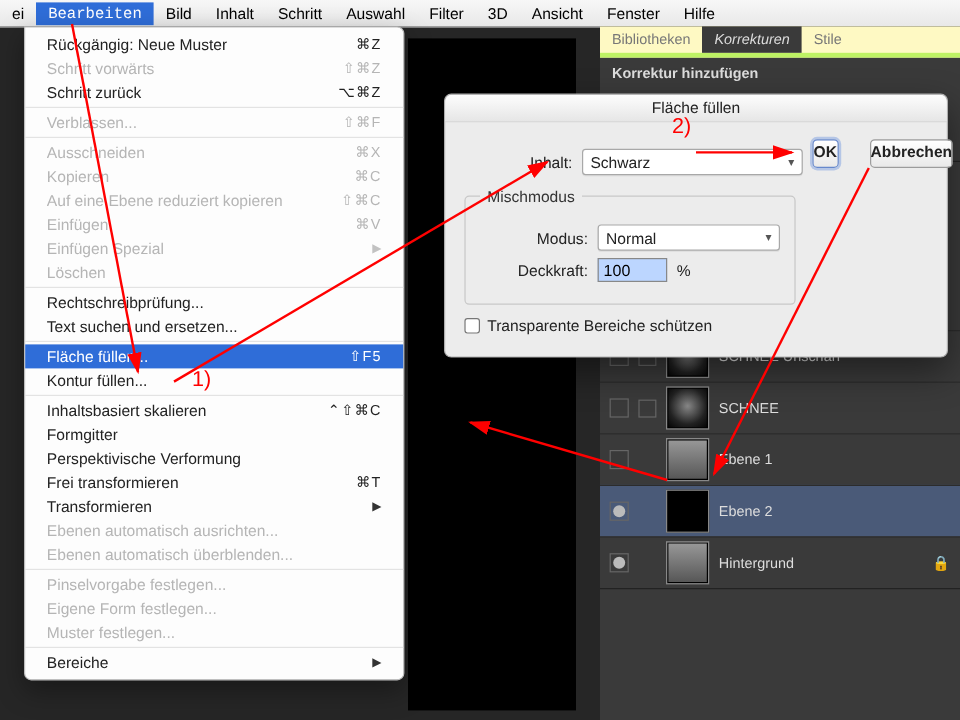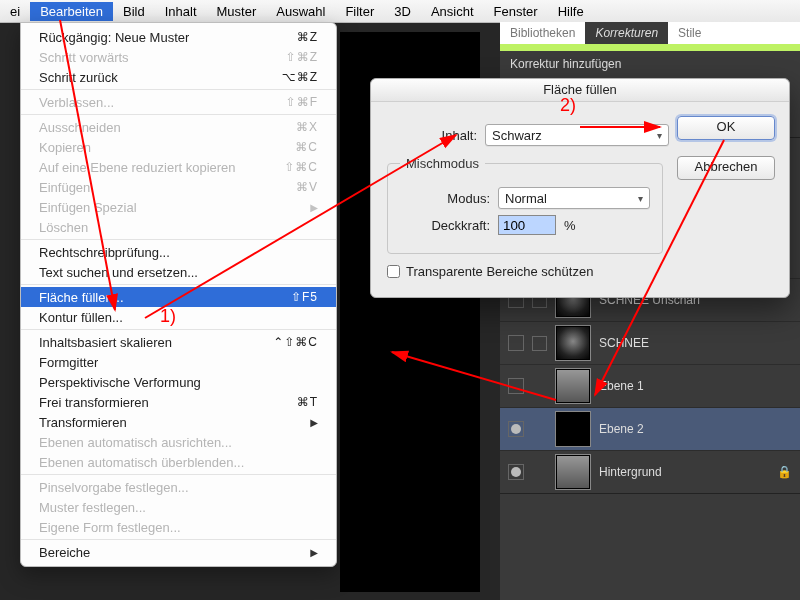--- a/index.html
+++ b/index.html
@@ -1,40 +1,40 @@
 <!DOCTYPE html>
 <html><head>
 <meta charset="utf-8">
 <style>
   html,body{margin:0;padding:0;width:800px;height:600px;font-family:"Helvetica Neue",Arial,sans-serif;font-size:13px;background:#2a2a2a;color:#ddd;overflow:hidden;}
   
   .menubar{position:absolute;left:0;top:0;right:0;height:22px;background:linear-gradient(#f7f7f7,#e8e8e8);border-bottom:1px solid #bbb;display:flex;align-items:center;padding:0 4px;font-size:13px;color:#000;}
   .menubar .m{padding:2px 10px;white-space:nowrap;}
   .menubar .m.partial{padding-left:6px;}
-  .menubar .m.active{background:#2f6dd8;color:#fff;}
+  .menubar .m.active{background:#2f6dd8;color:#fff;font-family:Liberation Mono, monospace;}
   
   .dropdown{position:absolute;left:20px;top:22px;width:315px;background:#fdfdfd;border:1px solid #bdbdbd;border-radius:0 6px 6px 6px;box-shadow:0 8px 22px rgba(0,0,0,.35);color:#222;font-size:13px;padding:4px 0;}
   .dropdown hr{border:none;border-top:1px solid #e3e3e3;margin:2px 0;}
   .dropdown .item{display:flex;align-items:center;justify-content:space-between;height:20px;padding:0 18px 0 18px;}
   .dropdown .item.dis{color:#b5b5b5;}
   .dropdown .item.sel{background:#2f6dd8;color:#fff;}
   .dropdown .lbl{white-space:nowrap;overflow:hidden;text-overflow:ellipsis;}
   .dropdown .short{font-size:12px;letter-spacing:1px;min-width:60px;text-align:right;color:inherit;}
   .dropdown .arrow{font-size:10px;color:#333;}
   .dropdown .item.dis .arrow{color:#c2c2c2;}
   
   .workspace{position:absolute;left:0;top:22px;right:0;bottom:0;background:#262626;}
   .canvas{position:absolute;left:340px;top:10px;width:140px;height:560px;background:#000;}
   
   .panelstack{position:absolute;right:0;top:22px;width:300px;bottom:0;background:#3a3a3a;color:#ccc;font-size:12px;}
   .panel{border-bottom:1px solid #222;}
-  .panel .tabs{display:flex;background:#ffffff;border-bottom:7px solid #bef264;}
+  .panel .tabs{display:flex;background:#fef9c3;border-bottom:4px solid #bef264;}
   .panel .tabs span{padding:4px 10px;color:#777;}
   .panel .tabs span.active{color:#ddd;background:#3a3a3a;font-style:italic;}
-  .panel .title{padding:6px 10px;color:#ddd;font-weight:400;}
+  .panel .title{padding:6px 10px;color:#ddd;font-weight:700;}
   .adj-icons{display:flex;flex-wrap:wrap;gap:10px;padding:4px 10px 10px 30px;color:#bbb;font-size:15px;}
   .adj-icons span{width:18px;text-align:center;}
   
   .layers{max-height:300px;overflow:hidden;}
   .layer{display:flex;align-items:center;height:42px;border-top:1px solid #2c2c2c;padding:0 8px;gap:8px;}
   .layer.sel{background:#4a5a78;}
   .layer .vis{width:14px;height:14px;border:1px solid #666;display:inline-block;position:relative;}
   .layer .vis.on::after{content:"";position:absolute;inset:2px;border-radius:50%;background:#bbb;}
   .layer .chk{width:13px;height:13px;border:1px solid #666;display:inline-block;}
   .layer .thumb{width:34px;height:34px;background:#000;border:1px solid #888;box-shadow:inset 0 0 0 1px #000;}
@@ -47,42 +47,42 @@
   .dialog .titlebar{height:22px;background:linear-gradient(#fdfdfd,#e6e6e6);border-bottom:1px solid #cfcfcf;border-radius:6px 6px 0 0;text-align:center;line-height:22px;font-size:13px;}
   .dialog .body{position:relative;padding:16px 16px 18px 16px;font-size:13px;}
   .row{display:flex;align-items:center;margin:6px 0;}
   .row label{width:90px;text-align:right;margin-right:8px;}
   .dialog .sel{flex:1;max-width:170px;height:20px;border:1px solid #a8a8a8;border-radius:3px;background:#fff;display:flex;align-items:center;justify-content:space-between;padding:0 6px;box-shadow:0 1px 0 rgba(0,0,0,.05);}
   .dialog .sel .caret{font-size:10px;color:#555;}
   .dialog fieldset{border:1px solid #c7c7c7;border-radius:4px;margin:10px 0 0 0;padding:10px 12px 12px 12px;}
   .dialog fieldset legend{padding:0 6px;color:#333;}
   .dialog .num{width:48px;height:18px;border:1px solid #888;padding:0 4px;background:#fff;color:#000;}
   .dialog .num.hl{background:#bcd6ff;}
-  .dialog .btncol{position:absolute;right:14px;top:14px;width:98px;display:flex;flex-direction:column;gap:16px;}
+  .dialog .btncol{position:absolute;right:14px;top:14px;width:98px;display:flex;flex-direction:row;gap:26px;font-weight:bold;}
   .dialog .btn{height:22px;border:1px solid #9c9c9c;border-radius:4px;background:linear-gradient(#fff,#e9e9e9);text-align:center;line-height:20px;font-size:13px;}
   .dialog .btn.default{border:1px solid #6688cc;box-shadow:0 0 0 2px rgba(80,130,220,.35);}  
   .dialog .cb{display:flex;align-items:center;gap:6px;margin-top:10px;}
   .dialog .cb input{margin:0;}
   
   svg.anno{position:absolute;left:0;top:0;width:800px;height:600px;pointer-events:none;}
   .annolbl{position:absolute;color:#ff0000;font-size:18px;font-weight:500;pointer-events:none;}
 </style>
 </head>
 <body>
 
 <div class="workspace">
   <div class="canvas"></div>
 </div>
 
 <div class="menubar">
   <span class="m partial">ei</span>
   <span class="m active">Bearbeiten</span>
   <span class="m">Bild</span>
   <span class="m">Inhalt</span>
-  <span class="m">Muster</span>
+  <span class="m">Schritt</span>
   <span class="m">Auswahl</span>
   <span class="m">Filter</span>
   <span class="m">3D</span>
   <span class="m">Ansicht</span>
   <span class="m">Fenster</span>
   <span class="m">Hilfe</span>
 </div>
 
 <div class="dropdown" id="dropdown">
     <div class="item">
@@ -173,25 +173,25 @@
     <div class="item dis">
       <span class="lbl">Ebenen automatisch überblenden...</span>
       <span class="short"></span>
     </div>
     <hr>
     <div class="item dis">
       <span class="lbl">Pinselvorgabe festlegen...</span>
       <span class="short"></span>
     </div>
     <div class="item dis">
+      <span class="lbl">Eigene Form festlegen...</span>
+      <span class="short"></span>
+    </div>
+    <div class="item dis">
       <span class="lbl">Muster festlegen...</span>
-      <span class="short"></span>
-    </div>
-    <div class="item dis">
-      <span class="lbl">Eigene Form festlegen...</span>
       <span class="short"></span>
     </div>
     <hr>
     <div class="item">
       <span class="lbl">Bereiche</span>
       <span class="arrow">▶</span>
     </div>
   </div>
 
 <div class="panelstack">

